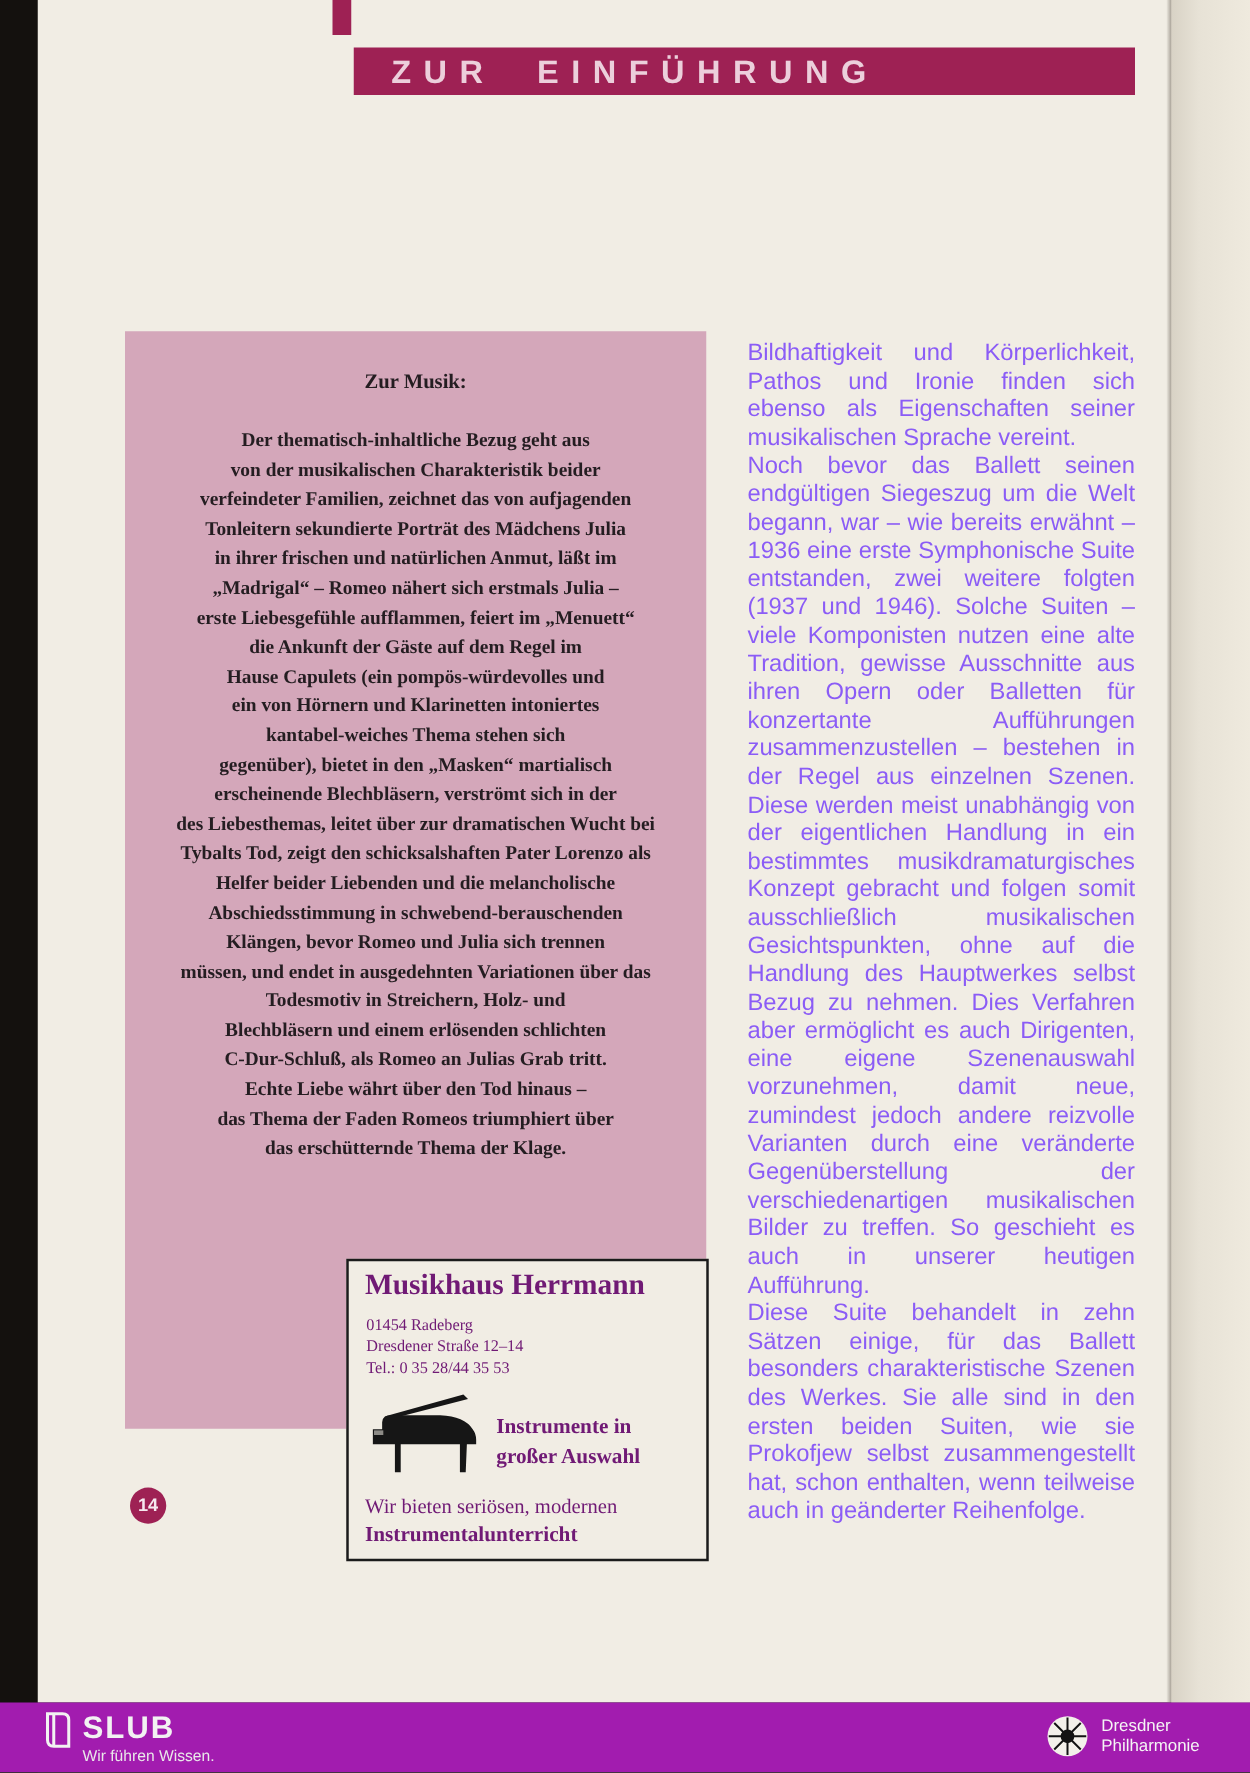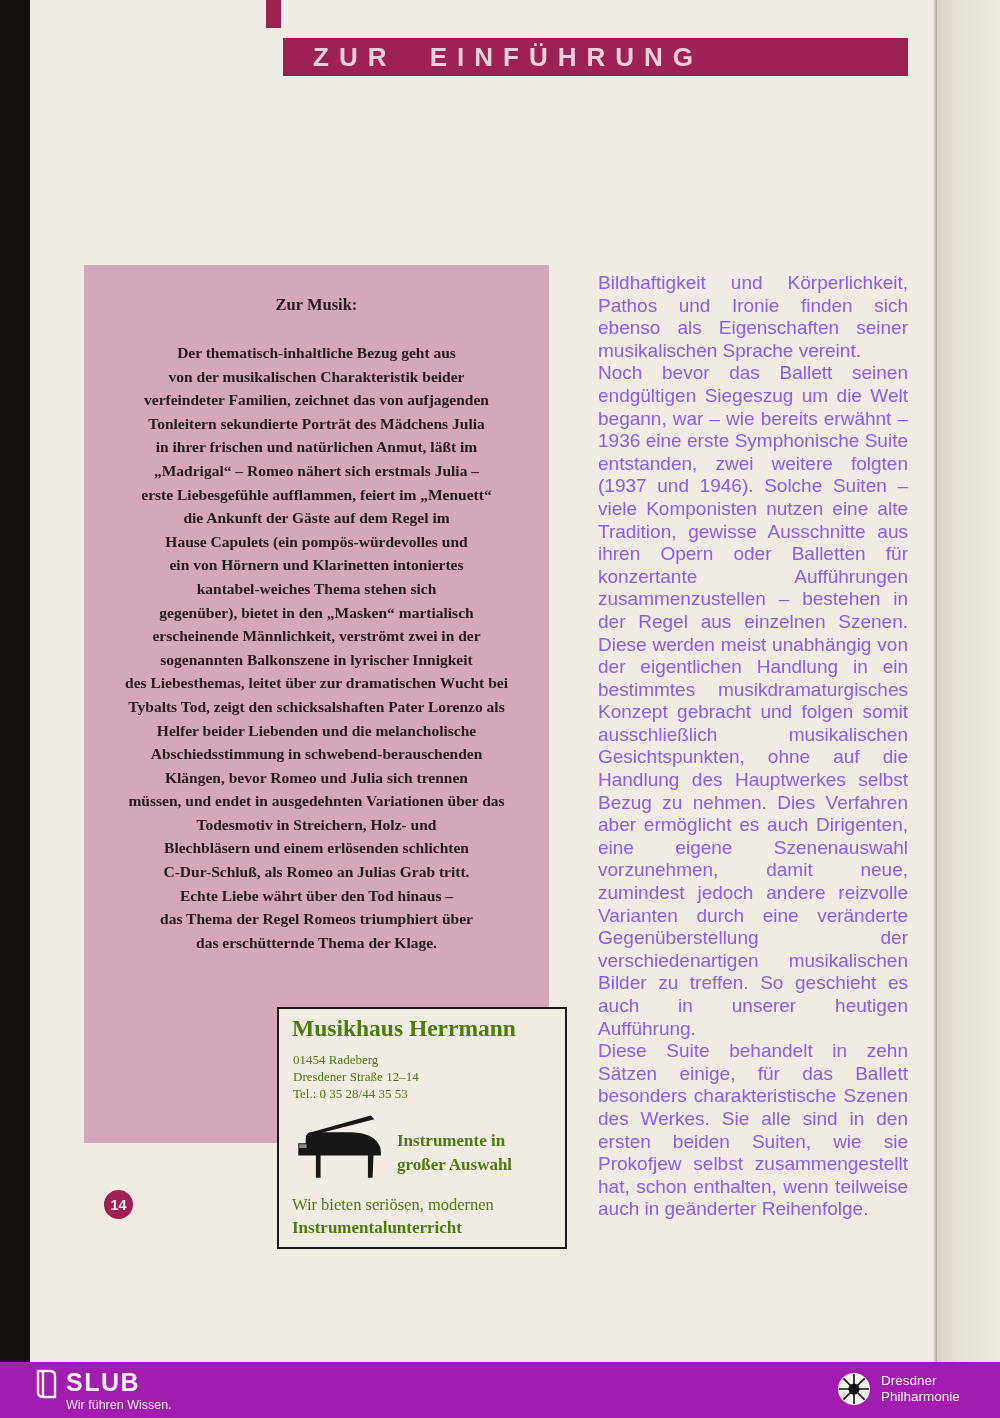--- a/index.html
+++ b/index.html
@@ -15,34 +15,34 @@
   .strip-left{position:absolute;left:0;top:0;width:30px;height:1418px;background:#14110e;}
 
   
   .banner-tab{position:absolute;left:266px;top:0;width:15px;height:28px;background:#9e2154;}
   .banner{position:absolute;left:283px;top:38px;width:625px;height:38px;background:#9e2154;
           display:flex;align-items:center;box-sizing:border-box;padding-left:30px;}
   .banner-title{color:#eccfdb;font-size:26px;font-weight:700;letter-spacing:10px;word-spacing:16px;
                 white-space:nowrap;}
 
   
-  .music-box{position:absolute;left:84px;top:265px;width:465px;height:878px;background:#d4a7ba;
+  .music-box{position:absolute;left:100px;top:265px;width:465px;height:878px;background:#d4a7ba;
              box-sizing:border-box;padding-top:30px;text-align:center;color:#241d21;
              font-family:"Liberation Serif",serif;}
   .music-heading{font-size:16.5px;font-weight:700;margin-bottom:26px;}
   .music-line{font-size:15.5px;line-height:23.6px;font-weight:600;white-space:nowrap;}
 
   
   .article{position:absolute;left:598px;top:252px;width:310px;font-size:19px;line-height:22.6px;
            text-align:justify;color:#8b5cf6;hyphens:auto;margin-top:20px;-webkit-hyphens:auto;}
   .article p{margin:0;}
 
   
   .ad-box{position:absolute;left:277px;top:1007px;width:290px;height:242px;border:2px solid #1b1b1b;
-          background:#f1ede4;box-sizing:border-box;font-family:"Liberation Serif",serif;color:#4d7c0f;}
+          background:#f1ede4;box-sizing:border-box;font-family:"Liberation Serif",serif;color:#701a75;}
   .ad-title{position:absolute;left:13px;top:6px;font-size:23.5px;font-weight:700;white-space:nowrap;}
   .ad-address{position:absolute;left:14px;top:42px;font-size:13px;line-height:17px;text-align:left;}
   .ad-piano{position:absolute;left:6px;top:100px;width:112px;height:78px;}
   .ad-highlight{position:absolute;left:118px;top:120px;width:162px;text-align:left;
                 font-weight:700;font-size:17px;line-height:24px;}
   .ad-offer1{position:absolute;left:13px;top:186px;font-size:16.5px;white-space:nowrap;}
   .ad-offer2{position:absolute;left:13px;top:209px;font-size:17px;font-weight:700;white-space:nowrap;}
 
   
   .page-num{position:absolute;left:104px;top:1190px;width:29px;height:29px;border-radius:50%;
@@ -82,33 +82,32 @@
         <div class="music-line">verfeindeter Familien, zeichnet das von aufjagenden</div>
         <div class="music-line">Tonleitern sekundierte Porträt des Mädchens Julia</div>
         <div class="music-line">in ihrer frischen und natürlichen Anmut, läßt im</div>
         <div class="music-line">„Madrigal“ – Romeo nähert sich erstmals Julia –</div>
         <div class="music-line">erste Liebesgefühle aufflammen, feiert im „Menuett“</div>
         <div class="music-line">die Ankunft der Gäste auf dem Regel im</div>
         <div class="music-line">Hause Capulets (ein pompös-würdevolles und</div>
         <div class="music-line">ein von Hörnern und Klarinetten intoniertes</div>
         <div class="music-line">kantabel-weiches Thema stehen sich</div>
         <div class="music-line">gegenüber), bietet in den „Masken“ martialisch</div>
-        <div class="music-line">erscheinende Männlichkeit, verströmt zwei in der</div>
-        <div class="music-line">sogenannten Balkonszene in lyrischer Innigkeit</div>
+        <div class="music-line">erscheinende Blechbläsern, verströmt sich in der</div>
         <div class="music-line">des Liebesthemas, leitet über zur dramatischen Wucht bei</div>
         <div class="music-line">Tybalts Tod, zeigt den schicksalshaften Pater Lorenzo als</div>
         <div class="music-line">Helfer beider Liebenden und die melancholische</div>
         <div class="music-line">Abschiedsstimmung in schwebend-berauschenden</div>
         <div class="music-line">Klängen, bevor Romeo und Julia sich trennen</div>
         <div class="music-line">müssen, und endet in ausgedehnten Variationen über das</div>
         <div class="music-line">Todesmotiv in Streichern, Holz- und</div>
         <div class="music-line">Blechbläsern und einem erlösenden schlichten</div>
         <div class="music-line">C-Dur-Schluß, als Romeo an Julias Grab tritt.</div>
         <div class="music-line">Echte Liebe währt über den Tod hinaus –</div>
-        <div class="music-line">das Thema der Regel Romeos triumphiert über</div>
+        <div class="music-line">das Thema der Faden Romeos triumphiert über</div>
         <div class="music-line">das erschütternde Thema der Klage.</div>
       </div>
   </div>
 
   <div class="article" lang="de">
 
   <p>Bildhaftigkeit und Körperlichkeit, Pathos und Ironie finden sich ebenso als Eigenschaften seiner musikalischen Sprache vereint.</p>
       <p>Noch bevor das Ballett seinen endgültigen Siegeszug um die Welt begann, war – wie bereits erwähnt – 1936 eine erste Symphonische Suite entstanden, zwei weitere folgten (1937 und 1946). Solche Suiten – viele Komponisten nutzen eine alte Tradition, gewisse Ausschnitte aus ihren Opern oder Balletten für konzertante Aufführungen zusammenzustellen – bestehen in der Regel aus einzelnen Szenen. Diese werden meist unabhängig von der eigentlichen Handlung in ein bestimmtes musikdramaturgisches Konzept gebracht und folgen somit ausschließlich musikalischen Gesichtspunkten, ohne auf die Handlung des Hauptwerkes selbst Bezug zu nehmen. Dies Verfahren aber ermöglicht es auch Dirigenten, eine eigene Szenenauswahl vorzunehmen, damit neue, zumindest jedoch andere reizvolle Varianten durch eine veränderte Gegenüberstellung der verschiedenartigen musikalischen Bilder zu treffen. So geschieht es auch in unserer heutigen Aufführung.</p>
       <p>Diese Suite behandelt in zehn Sätzen einige, für das Ballett besonders charakteristische Szenen des Werkes. Sie alle sind in den ersten beiden Suiten, wie sie Prokofjew selbst zusammengestellt hat, schon enthalten, wenn teilweise auch in geänderter Reihenfolge.</p>
     </div>

